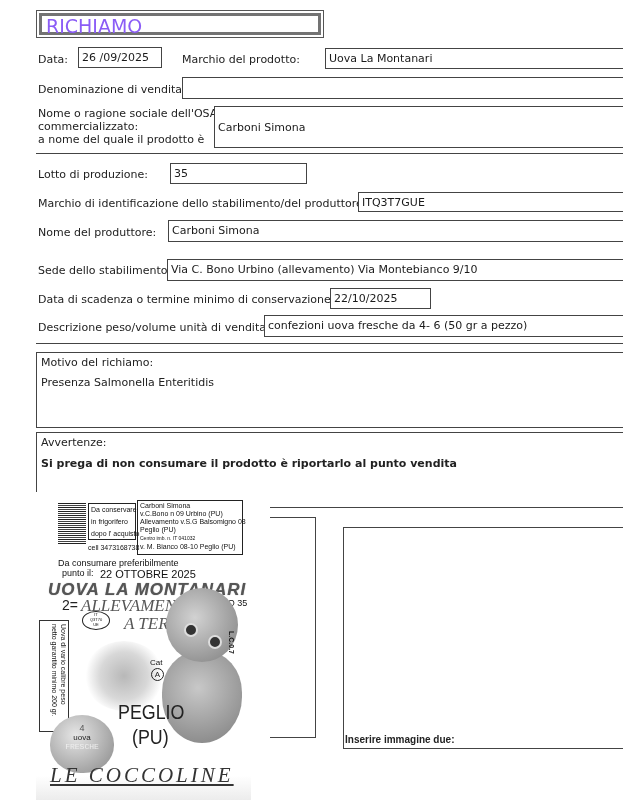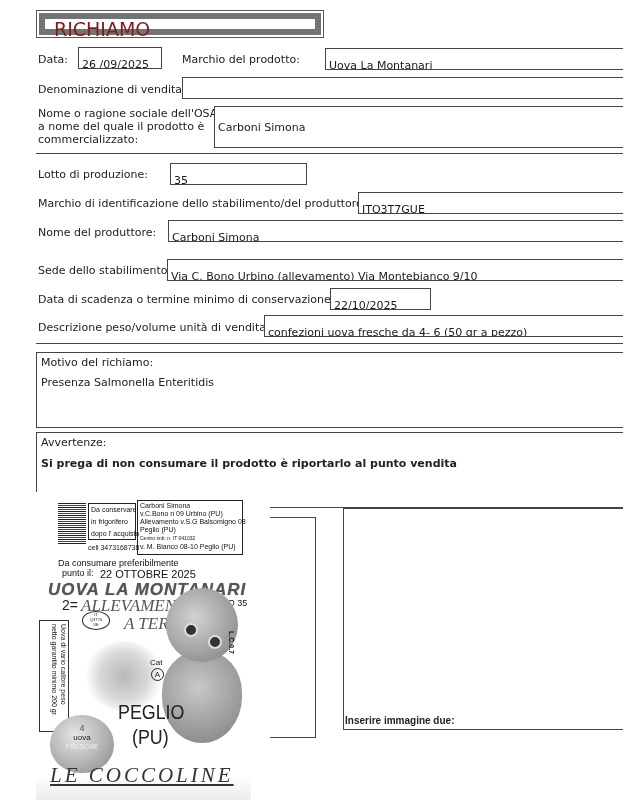--- a/index.html
+++ b/index.html
@@ -6,30 +6,30 @@
   body {
     width: 623px; height: 800px; position: relative; overflow: hidden;
     background: #ffffff;
     font-family: "DejaVu Sans", sans-serif;
     color: #1a1a1a;
   }
   .abs { position: absolute; }
   .lbl { font-size: 11px; white-space: nowrap; color: #222; }
   .box {
     border: 1px solid #444; background: #fff; box-sizing: border-box;
-    font-size: 11px; padding: 10px 3px; white-space: nowrap; overflow: hidden;
+    font-size: 11px; padding: 3px 3px; white-space: nowrap; overflow: hidden;
   }
   .openbox { border-right: none; }
   .title-box {
     left: 36px; top: 10px; width: 288px; height: 28px;
     border: 1px solid #555; box-sizing: border-box; padding: 2px;
   }
   .title-inner {
-    border: 6px solid #737373; height: 100%; box-sizing: border-box;
-    font-size: 19px; line-height: 20px; padding-left: 9px; color: #7f1d1d;
+    border: 3px solid #737373; height: 100%; box-sizing: border-box;
+    font-size: 19px; line-height: 20px; padding-left: 4px; color: #8b5cf6;
   }
   .hline { height: 0; border-top: 1px solid #444; }
 
   
   .label-img {
     left: 36px; top: 493px; width: 215px; height: 307px;
     background: linear-gradient(#fff 0%, #fff 92%, #ececec 100%);
     overflow: hidden;
   }
   .barcode {
@@ -78,22 +78,22 @@
 <div class="abs lbl" style="left:38px;top:53px;">Data:</div>
 <div class="abs box" style="left:78px;top:47px;width:84px;height:21px;">26 /09/2025</div>
 <div class="abs lbl" style="left:182px;top:53px;">Marchio del prodotto:</div>
 <div class="abs box openbox" style="left:325px;top:48px;width:298px;height:21px;">Uova La Montanari</div>
 
 <div class="abs lbl" style="left:38px;top:83px;">Denominazione di vendita:</div>
 <div class="abs box openbox" style="left:182px;top:77px;width:441px;height:22px;"></div>
 
 <div class="abs lbl" style="left:38px;top:107px;line-height:13px;">
   <div>Nome o ragione sociale dell'OSA</div>
+  <div>commercializzato:</div>
   <div>a nome del quale il prodotto è</div>
-  <div>commercializzato:</div>
 </div>
 <div class="abs box openbox" style="left:214px;top:106px;width:409px;height:42px;padding-top:14px;">Carboni Simona</div>
 <div class="abs hline" style="left:36px;top:153px;width:587px;"></div>
 
 <div class="abs lbl" style="left:38px;top:168px;">Lotto di produzione:</div>
 <div class="abs box" style="left:170px;top:163px;width:137px;height:21px;">35</div>
 
 <div class="abs lbl" style="left:38px;top:197px;">Marchio di identificazione dello stabilimento/del produttore:</div>
 <div class="abs box openbox" style="left:358px;top:192px;width:265px;height:20px;">ITQ3T7GUE</div>
 
@@ -115,21 +115,21 @@
   <div class="lbl" style="position:absolute;left:4px;top:23px;">Presenza Salmonella Enteritidis</div>
 </div>
 
 <div class="abs" style="left:36px;top:432px;width:587px;height:60px;border-top:1px solid #444;border-left:1px solid #444;box-sizing:border-box;">
   <div class="lbl" style="position:absolute;left:4px;top:3px;">Avvertenze:</div>
   <div class="lbl" style="position:absolute;left:4px;top:24px;font-weight:bold;">Si prega di non consumare il prodotto è riportarlo al punto vendita</div>
 </div>
 
 <div class="abs hline" style="left:270px;top:507px;width:353px;"></div>
 <div class="abs" style="left:270px;top:517px;width:46px;height:221px;border-top:1px solid #444;border-right:1px solid #444;border-bottom:1px solid #444;box-sizing:border-box;"></div>
-<div class="abs" style="left:343px;top:508px;width:280px;height:222px;border-top:1px solid #444;border-left:1px solid #444;border-bottom:1px solid #444;box-sizing:border-box;text-align:right;">
+<div class="abs" style="left:343px;top:527px;width:280px;height:222px;border-top:1px solid #444;border-left:1px solid #444;border-bottom:1px solid #444;box-sizing:border-box;text-align:right;">
   <div style="position:absolute;left:1px;bottom:3px;font-family:'Liberation Sans',sans-serif;font-size:10px;font-weight:bold;color:#222;">Inserire immagine due:</div>
 </div>
 
 <div class="abs label-img">
   <div class="abs barcode"></div>
   <div class="abs small-box" style="left:52px;top:10px;width:48px;height:37px;padding:1px 2px;">
     <div class="tiny">Da conservare</div>
     <div class="tiny" style="margin-top:3px;">in frigorifero</div>
     <div class="tiny" style="margin-top:3px;">dopo l' acquisto</div>
   </div>

